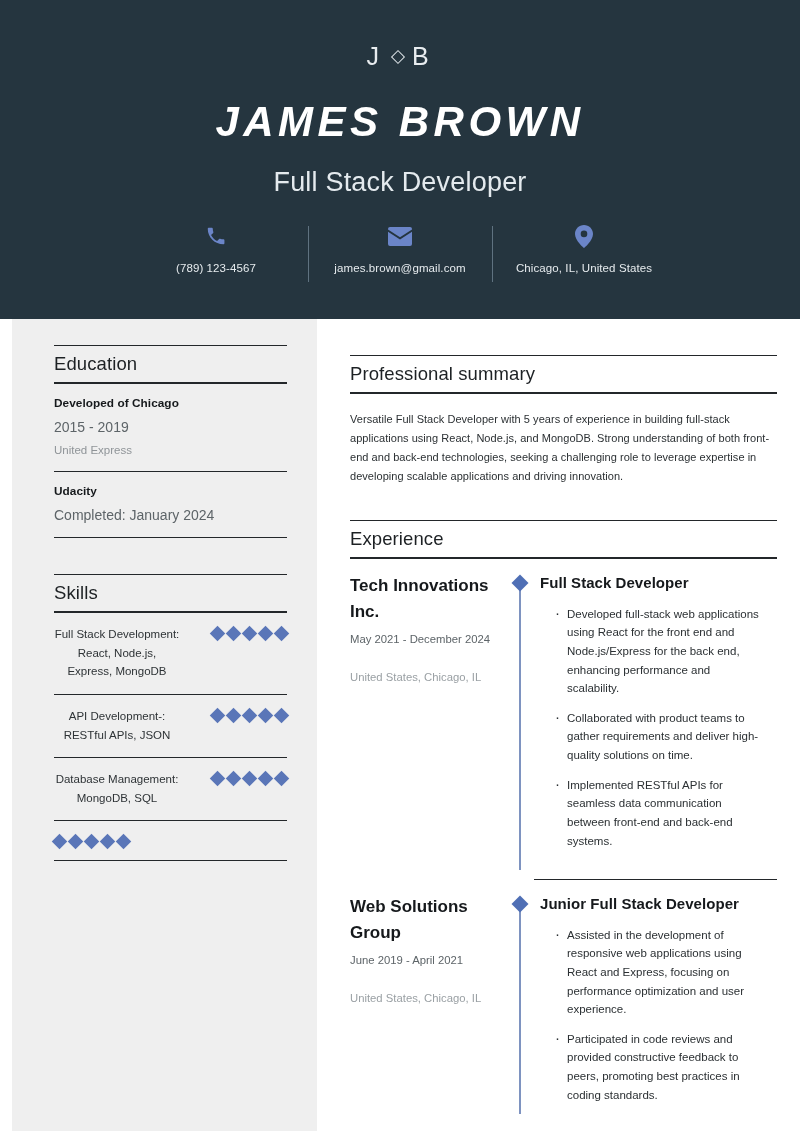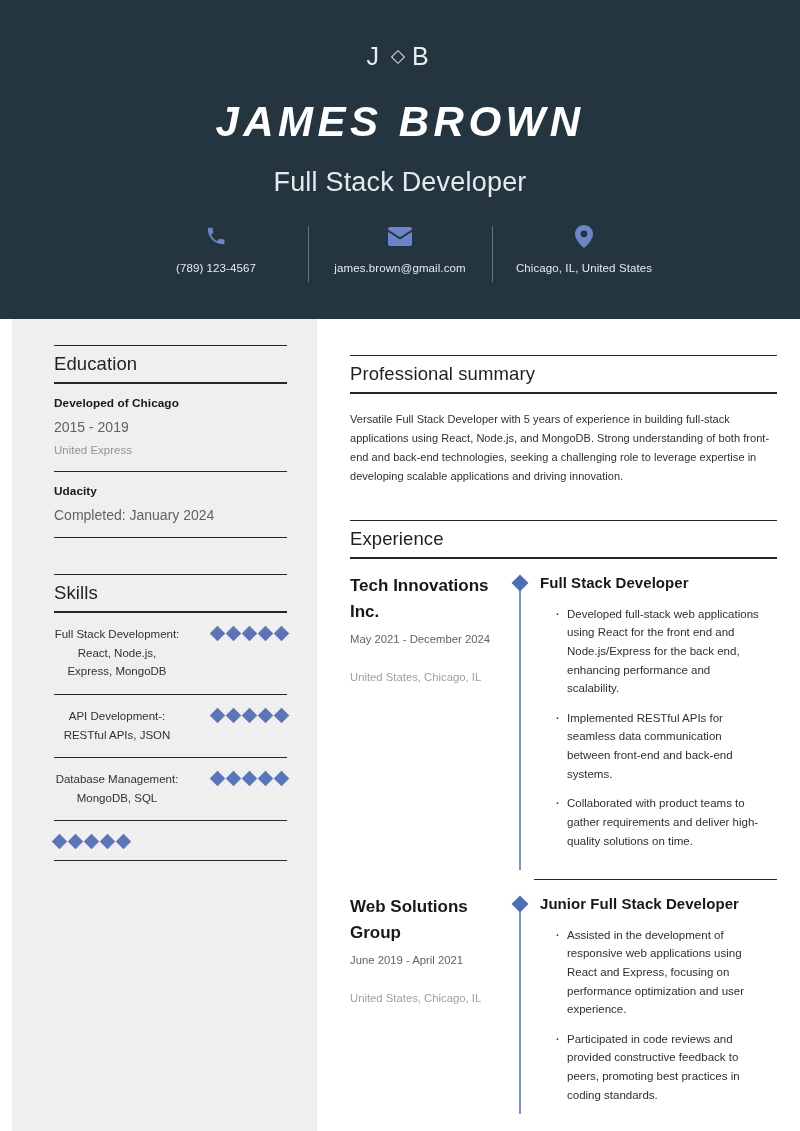--- a/index.html
+++ b/index.html
@@ -477,22 +477,22 @@
                 <div class="exp-loc">United States, Chicago, IL</div>
               </div>
               <div class="exp-timeline">
                 <div class="tl-line"></div>
                 <div class="tl-dia"></div>
               </div>
               <div class="exp-right">
                 <div class="exp-role">Full Stack Developer</div>
                 <ul class="exp-bullets">
                   <li>Developed full-stack web applications using React for the front end and Node.js/Express for the back end, enhancing performance and scalability.</li>
+                  <li>Collaborated with product teams to gather requirements and deliver high-quality solutions on time.</li>
                   <li>Implemented RESTful APIs for seamless data communication between front-end and back-end systems.</li>
-                  <li>Collaborated with product teams to gather requirements and deliver high-quality solutions on time.</li>
                 </ul>
               </div>
             </div>
 
             <div class="exp-divider"></div>
 
             <div class="exp-item second">
               <div class="exp-left">
                 <div class="exp-company">Web Solutions Group</div>
                 <div class="exp-dates">June 2019 - April 2021</div>

